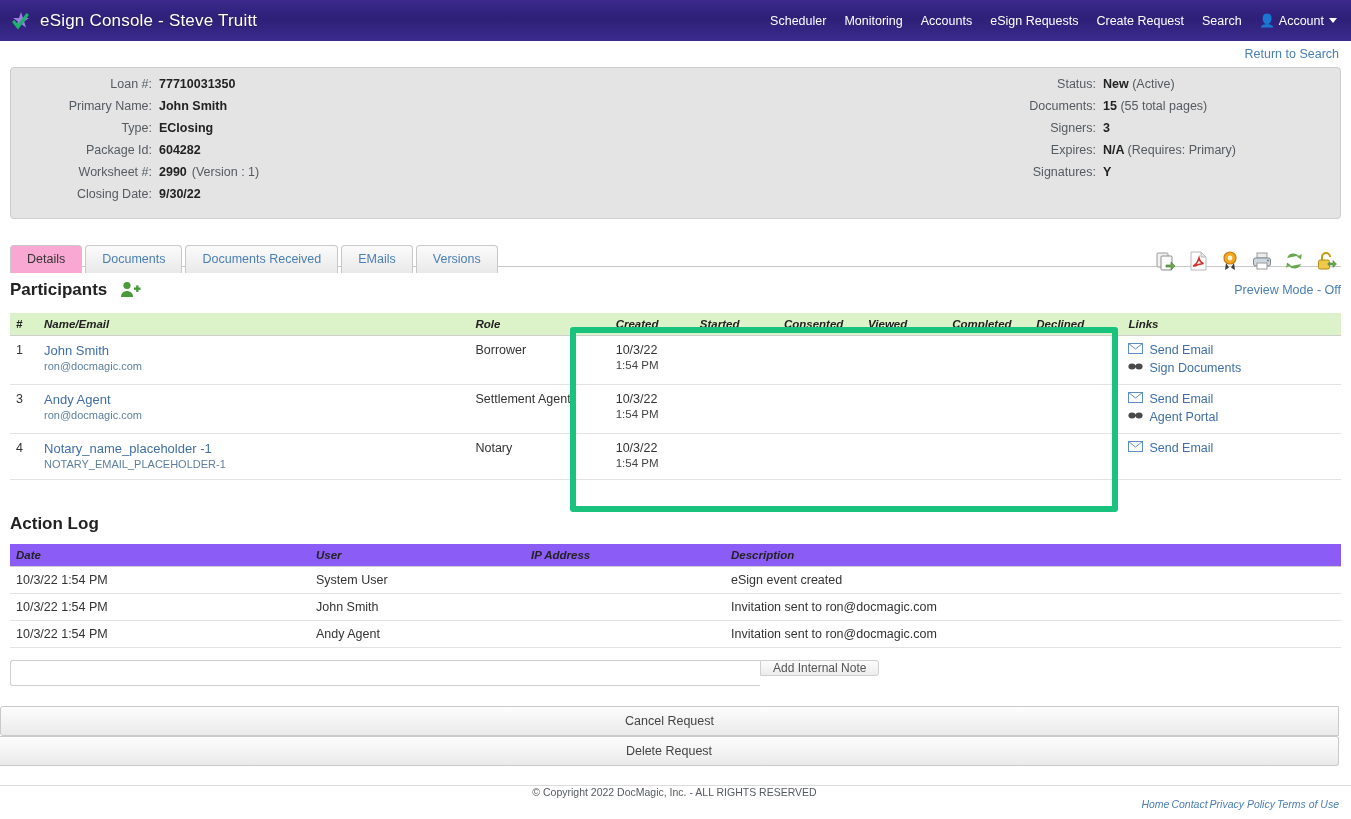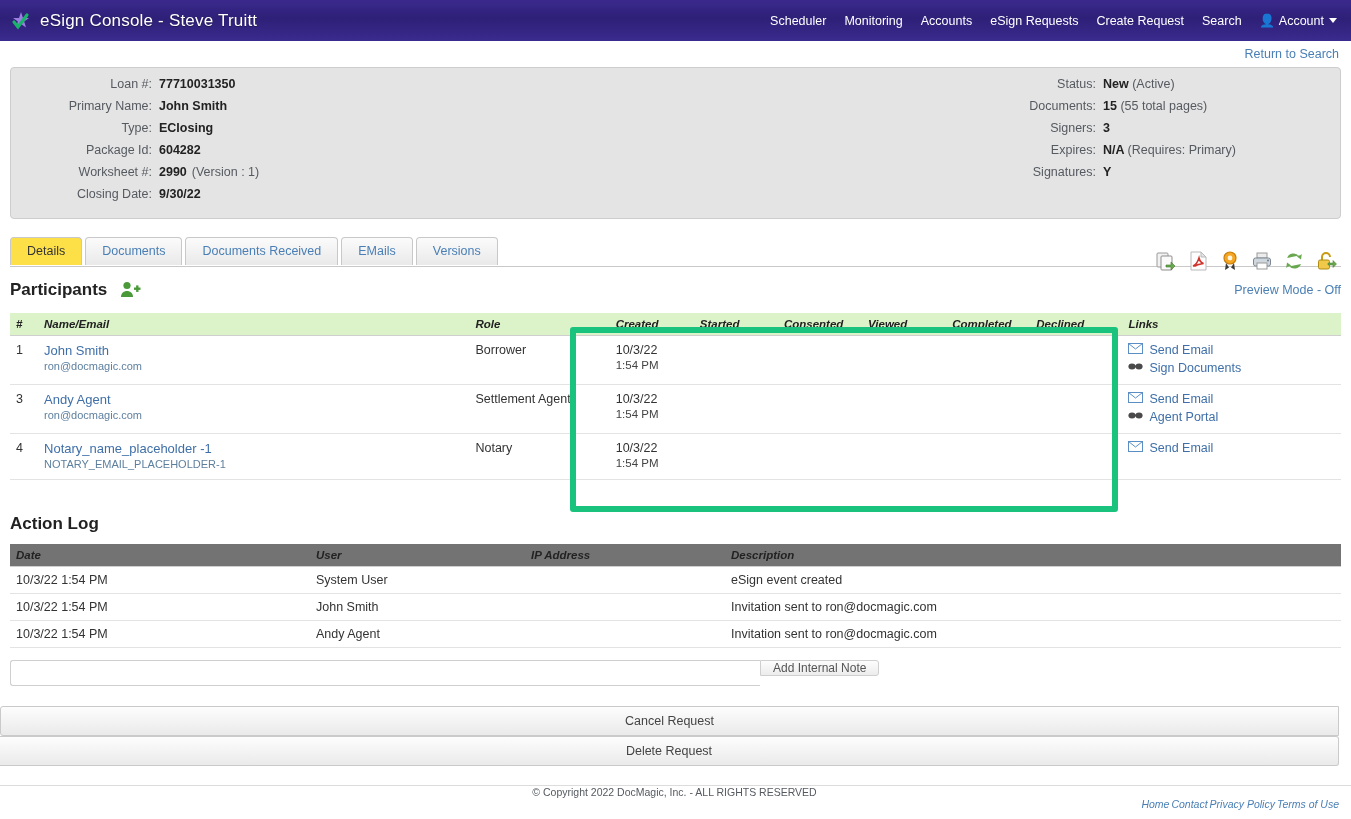--- a/index.html
+++ b/index.html
@@ -75,21 +75,21 @@
   .tabs { display:flex; align-items:flex-end; gap:3px; position:relative; z-index:2; }
   .tab {
     border:1px solid #c8c8c8; border-bottom:none;
     border-radius: 4px 4px 0 0;
     padding: 7px 16px 7px 16px;
     font-size: 12.5px;
     background: linear-gradient(to bottom,#fbfbfb,#e9e9e9);
     color:#4a7fb5; cursor:pointer; white-space:nowrap;
     line-height: 1;
   }
-  .tab.active { background:#fde047; color:#333; }
+  .tab.active { background:#f9a8d4; color:#333;margin-top:8px; }
   .tab-underline {
     position:absolute; left:0; right:0; bottom:0; height:1px; background:#c8c8c8; z-index:1;
   }
 
   
   .toolbar-icons {
     position:absolute; right: 14px; top: 250px;
     display:flex; gap:10px; align-items:center; z-index:5;
   }
   .ticon { width:22px; height:22px; display:block; cursor:pointer; }
@@ -133,21 +133,21 @@
   
   .highlight-box {
     position:absolute; left:570px; top:327px; width:548px; height:185px;
     border: 6px solid #19c37d; border-radius:3px; pointer-events:none; z-index:4;
   }
 
   
   .log-title { margin: 34px 10px 0 10px; font-size:17px; font-weight:bold; color:#222; }
   .ltable { margin: 10px 10px 0 10px; width: calc(100% - 20px); border-collapse: collapse; }
   .ltable th {
-    background:#737373; color:#222; font-size:11.5px; font-style:italic; font-weight:bold;
+    background:#8b5cf6; color:#222; font-size:11.5px; font-style:italic; font-weight:bold;
     text-align:left; padding:5px 6px; border-bottom:1px solid #cfcfcf;
   }
   .ltable td { padding:6px 6px; font-size:12.5px; color:#333; border-bottom:1px solid #e3e3e3; }
   .lc-date { width: 300px; }
   .lc-user { width: 215px; }
   .lc-ip { width: 200px; }
 
   
   .noterow { margin: 12px 10px 0 10px; display:flex; }
   .note-input {

